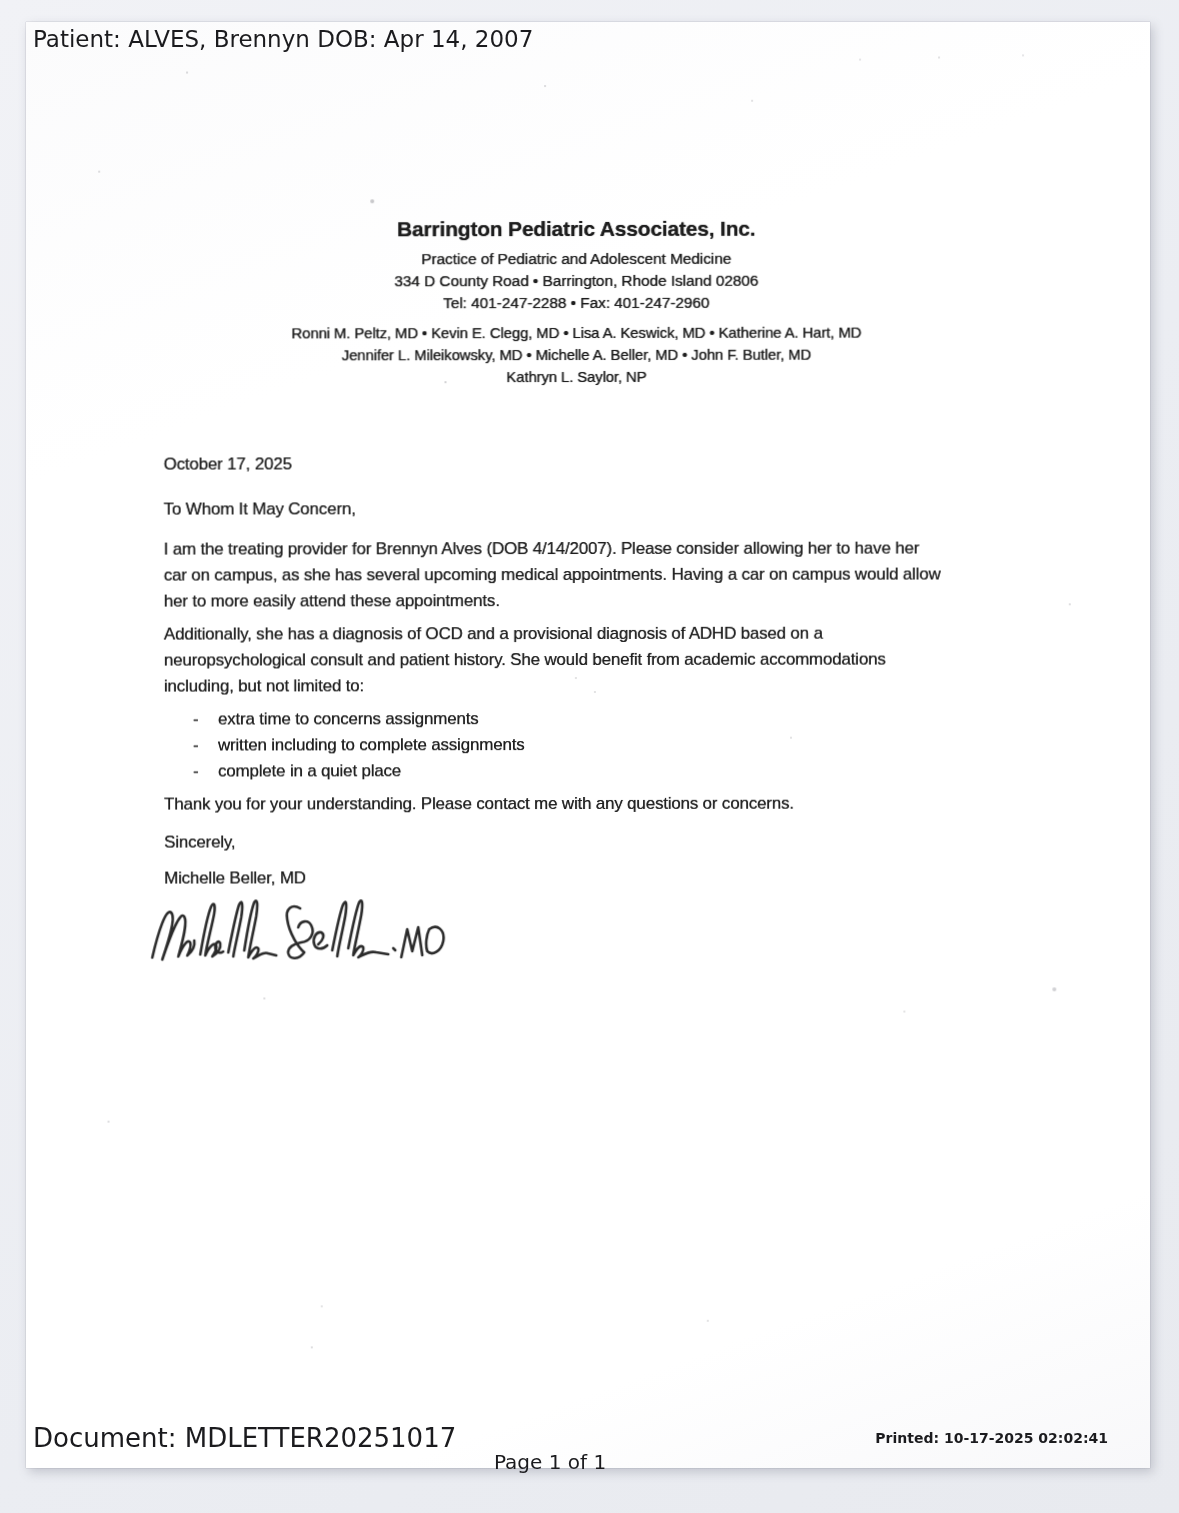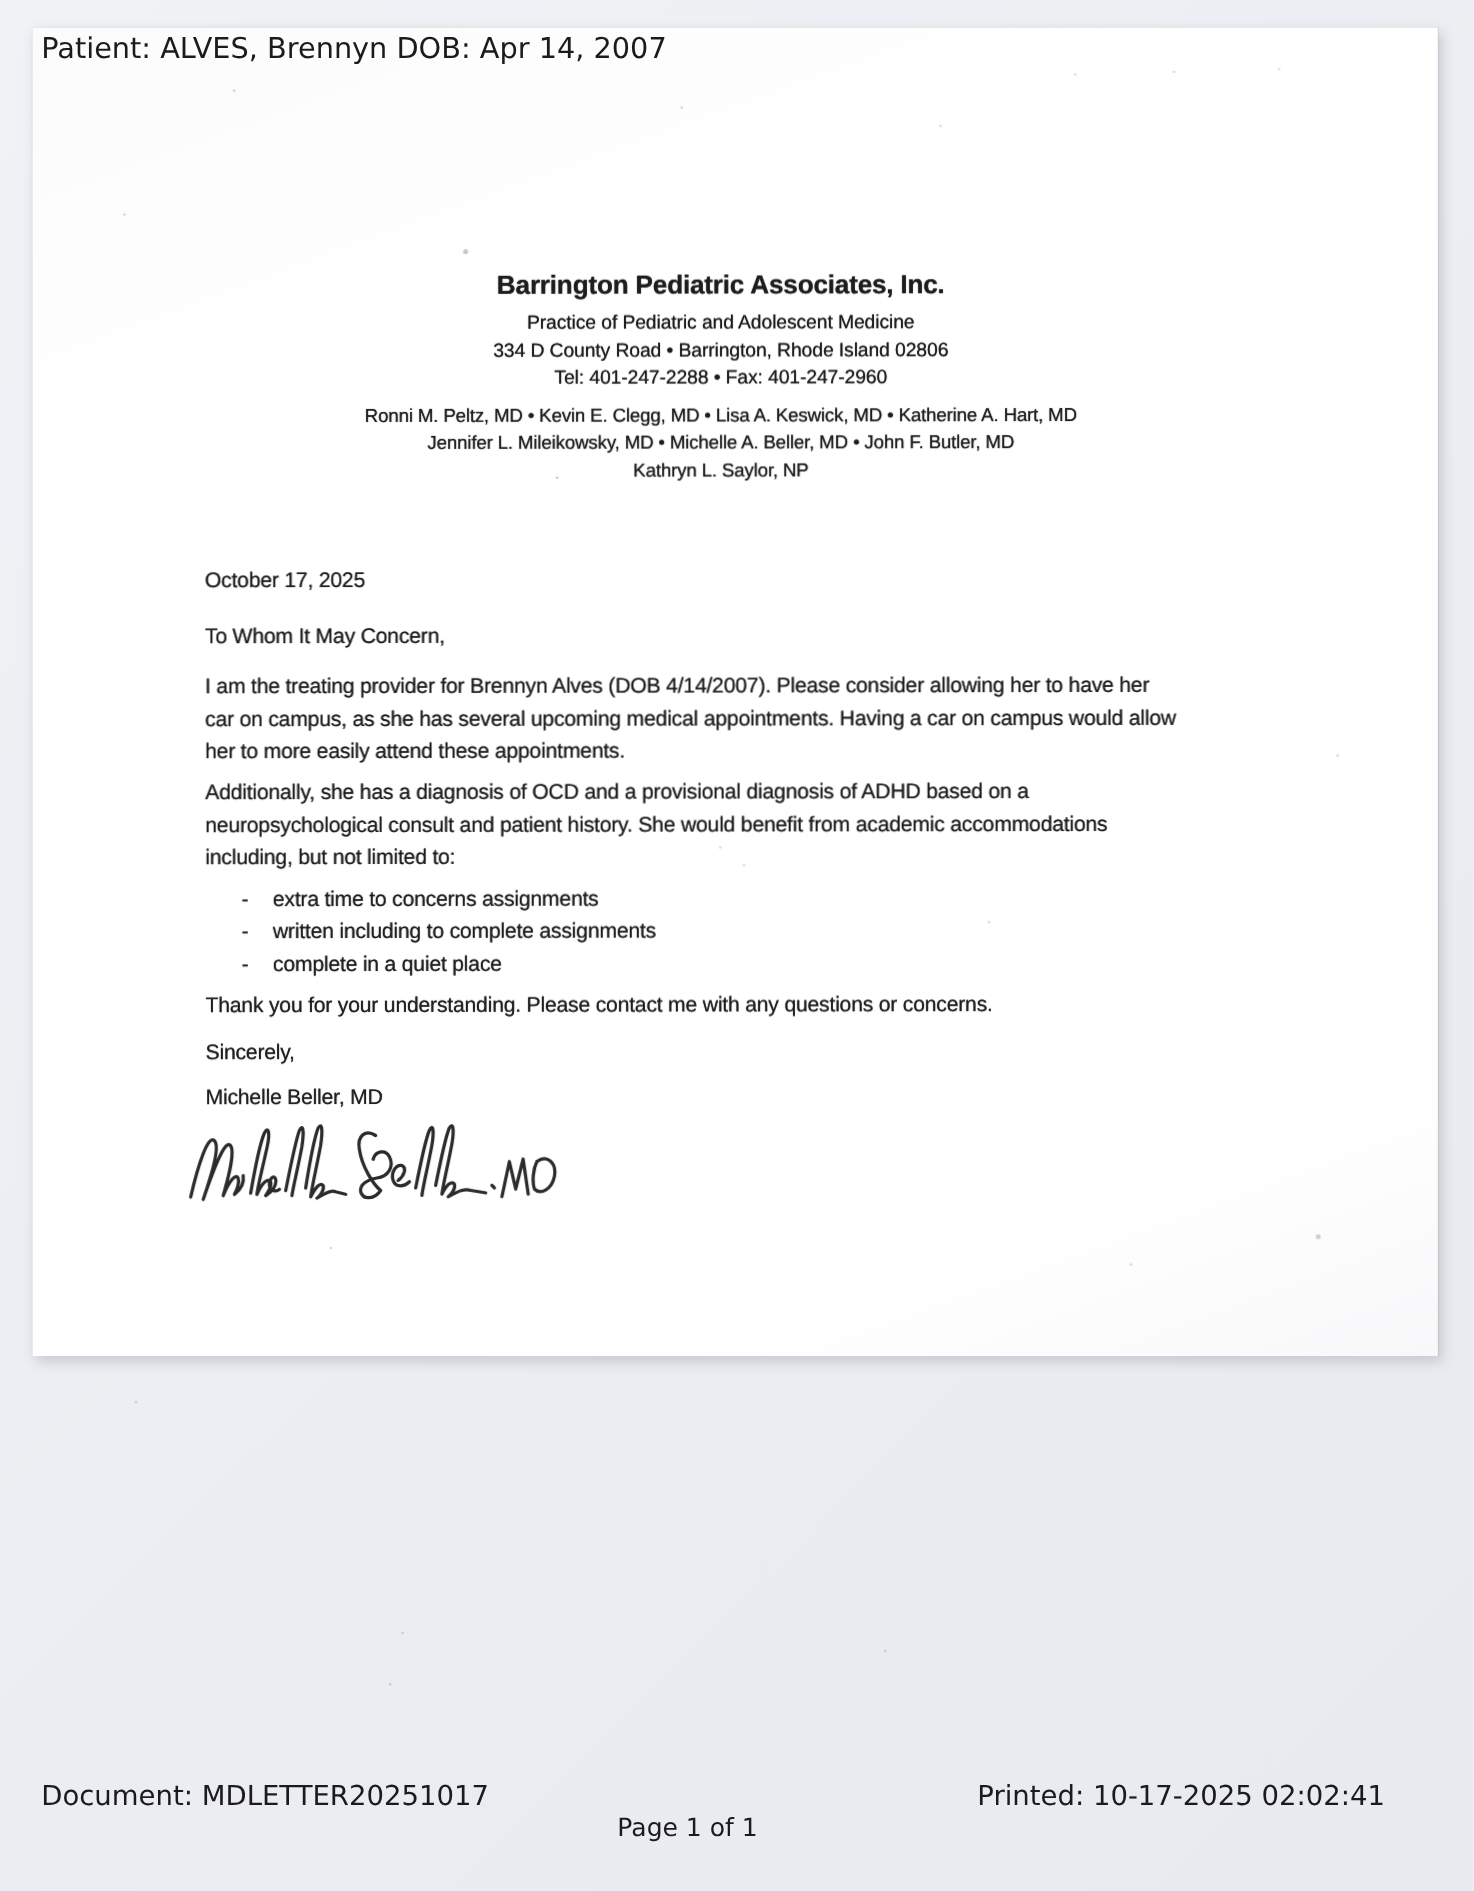--- a/index.html
+++ b/index.html
@@ -4,36 +4,36 @@
 <style>
   * { margin:0; padding:0; box-sizing:border-box; }
   html,body { width:1179px; height:1513px; overflow:hidden; }
   body {
     font-family:"DejaVu Sans", sans-serif;
     background:linear-gradient(135deg,#f1f2f6 0%,#ebedf2 55%,#e8eaef 100%);
     position:relative;
     color:#1a1a1d;
   }
   .page {
-    position:absolute; left:26px; top:22px; width:1124px; height:1063px;
+    position:absolute; left:26px; top:22px; width:1124px; height:1446px;
     background:linear-gradient(160deg,#fbfbfc 0%,#ffffff 25%,#ffffff 85%,#f8f8fa 100%);
     box-shadow:0 0 1px rgba(110,115,130,.65), 3px 4px 10px rgba(90,95,110,.28);
   }
   
   .emr-header {
     position:absolute; left:7px; top:2px; font-size:23px; line-height:30px;
     color:#1b1b1e; white-space:nowrap;
   }
   .emr-footer-doc {
-    position:absolute; left:7px; top:1402px; font-size:22px; line-height:28px;
+    position:absolute; left:7px; top:1402px; font-size:26px; line-height:28px;
     color:#1b1b1e; white-space:nowrap;
   }
   .emr-footer-printed {
-    position:absolute; right:42px; top:1402px; font-size:22px; line-height:28px;
-    color:#1b1b1e; white-space:nowrap;
+    position:absolute; right:42px; top:1402px; font-size:14px; line-height:28px;
+    color:#1b1b1e; white-space:nowrap;font-weight:bold;
   }
   .emr-footer-page {
     position:absolute; left:0; top:1428px; width:100%; text-align:center;
     transform:translateX(-38px); font-size:20px; line-height:24px; color:#1b1b1e;
   }
   
   .scan {
     position:absolute; inset:0;
     font-family:"Liberation Sans", sans-serif;
     color:#1d1d1d;

